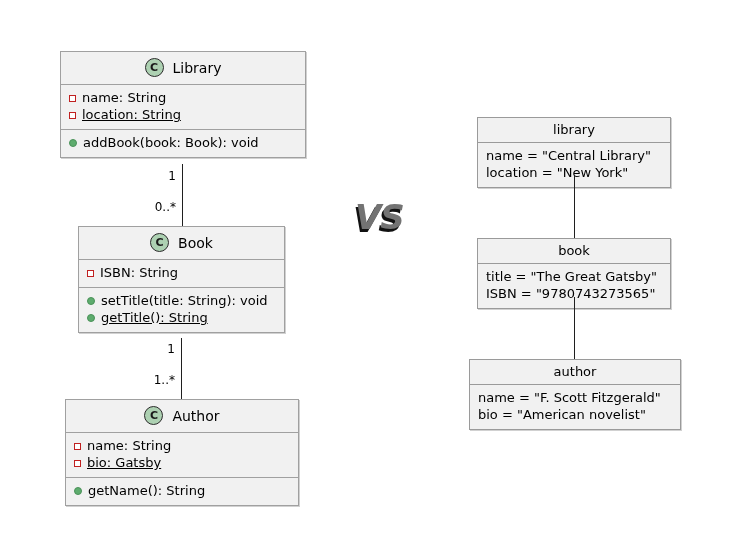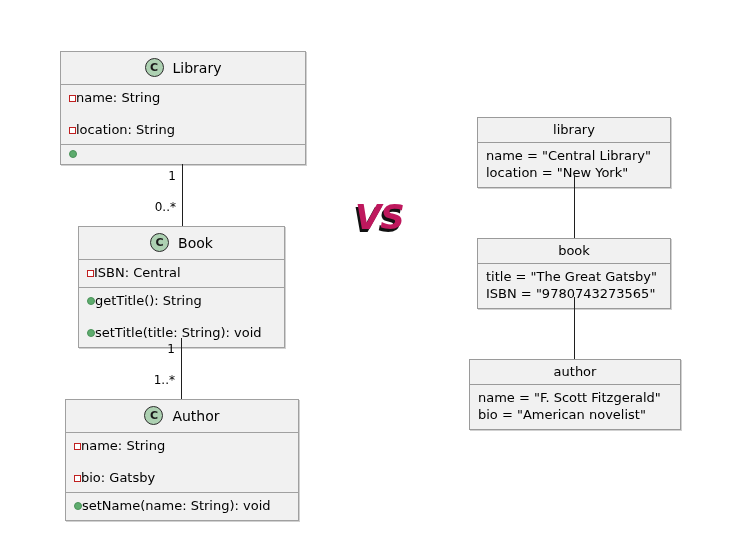--- a/index.html
+++ b/index.html
@@ -68,25 +68,26 @@
     font-size: 11px;
     font-weight: bold;
     line-height: 1;
     color: #1a1a1a;
     flex: 0 0 auto;
   }
 
   .member {
     display: flex;
     align-items: center;
+    gap: 6px;
     font-size: 13px;
     line-height: 16px;
     white-space: nowrap;
   }
-  .member + .member { margin-top: 16px; }
+  .member + .member { margin-top: 1px; text-decoration: underline; }
 
   
   .marker-private-attr {
     width: 7px;
     height: 7px;
     border: 1.3px solid #c02020;
     background: #ffffff;
     box-sizing: border-box;
     flex: 0 0 auto;
   }
@@ -142,21 +143,21 @@
 
   
   .vs-badge {
     position: absolute;
     font-family: "DejaVu Sans", "Liberation Sans", sans-serif;
     font-size: 34px;
     font-weight: bold;
     font-style: italic;
     letter-spacing: -1px;
     line-height: 1;
-    color: #be185d;
+    color: #737373;
     text-shadow: -2px 3px 0 #111111;
     user-select: none;
   }
 </style>
 </head>
 <body>
 
 <div id="canvas">
 
   <div class="node uml-class" style="left:60px; top:51px; width:246px;">
@@ -170,47 +171,48 @@
         <span>name: String</span>
       </div>
       <div class="member">
         <span class="marker-private-attr"></span>
         <span>location: String</span>
       </div>
     </div>
     <div class="compartment">
       <div class="member">
         <span class="marker-public-method"></span>
+        <span>addBook(book: Book): void</span>
       </div>
     </div>
   </div>
 
   <div class="connector-v" style="left:182px; top:164px; height:62px;"></div>
   <div class="mult-label" style="left:140px; top:170px; width:36px;">1</div>
   <div class="mult-label" style="left:130px; top:201px; width:46px;">0..*</div>
 
   <div class="node uml-class" style="left:78px; top:226px; width:207px;">
     <div class="compartment title-compartment">
       <span class="c-icon">C</span>
       <span class="class-name">Book</span>
     </div>
     <div class="compartment">
       <div class="member">
         <span class="marker-private-attr"></span>
-        <span>ISBN: Central</span>
-      </div>
-    </div>
-    <div class="compartment">
+        <span>ISBN: String</span>
+      </div>
+    </div>
+    <div class="compartment">
+      <div class="member">
+        <span class="marker-public-method"></span>
+        <span>setTitle(title: String): void</span>
+      </div>
       <div class="member">
         <span class="marker-public-method"></span>
         <span>getTitle(): String</span>
-      </div>
-      <div class="member">
-        <span class="marker-public-method"></span>
-        <span>setTitle(title: String): void</span>
       </div>
     </div>
   </div>
 
   <div class="connector-v" style="left:181px; top:338px; height:61px;"></div>
   <div class="mult-label" style="left:139px; top:343px; width:36px;">1</div>
   <div class="mult-label" style="left:129px; top:374px; width:46px;">1..*</div>
 
   <div class="node uml-class" style="left:65px; top:399px; width:234px;">
     <div class="compartment title-compartment">
@@ -223,21 +225,21 @@
         <span>name: String</span>
       </div>
       <div class="member">
         <span class="marker-private-attr"></span>
         <span>bio: Gatsby</span>
       </div>
     </div>
     <div class="compartment">
       <div class="member">
         <span class="marker-public-method"></span>
-        <span>setName(name: String): void</span>
+        <span>getName(): String</span>
       </div>
     </div>
   </div>
 
   <div class="vs-badge" style="left:355px; top:200px;">VS</div>
 
   <div class="node uml-object" style="left:477px; top:117px; width:194px;">
     <div class="obj-title">library</div>
     <div class="obj-slots">
       <div class="slot">name = "Central Library"</div>

